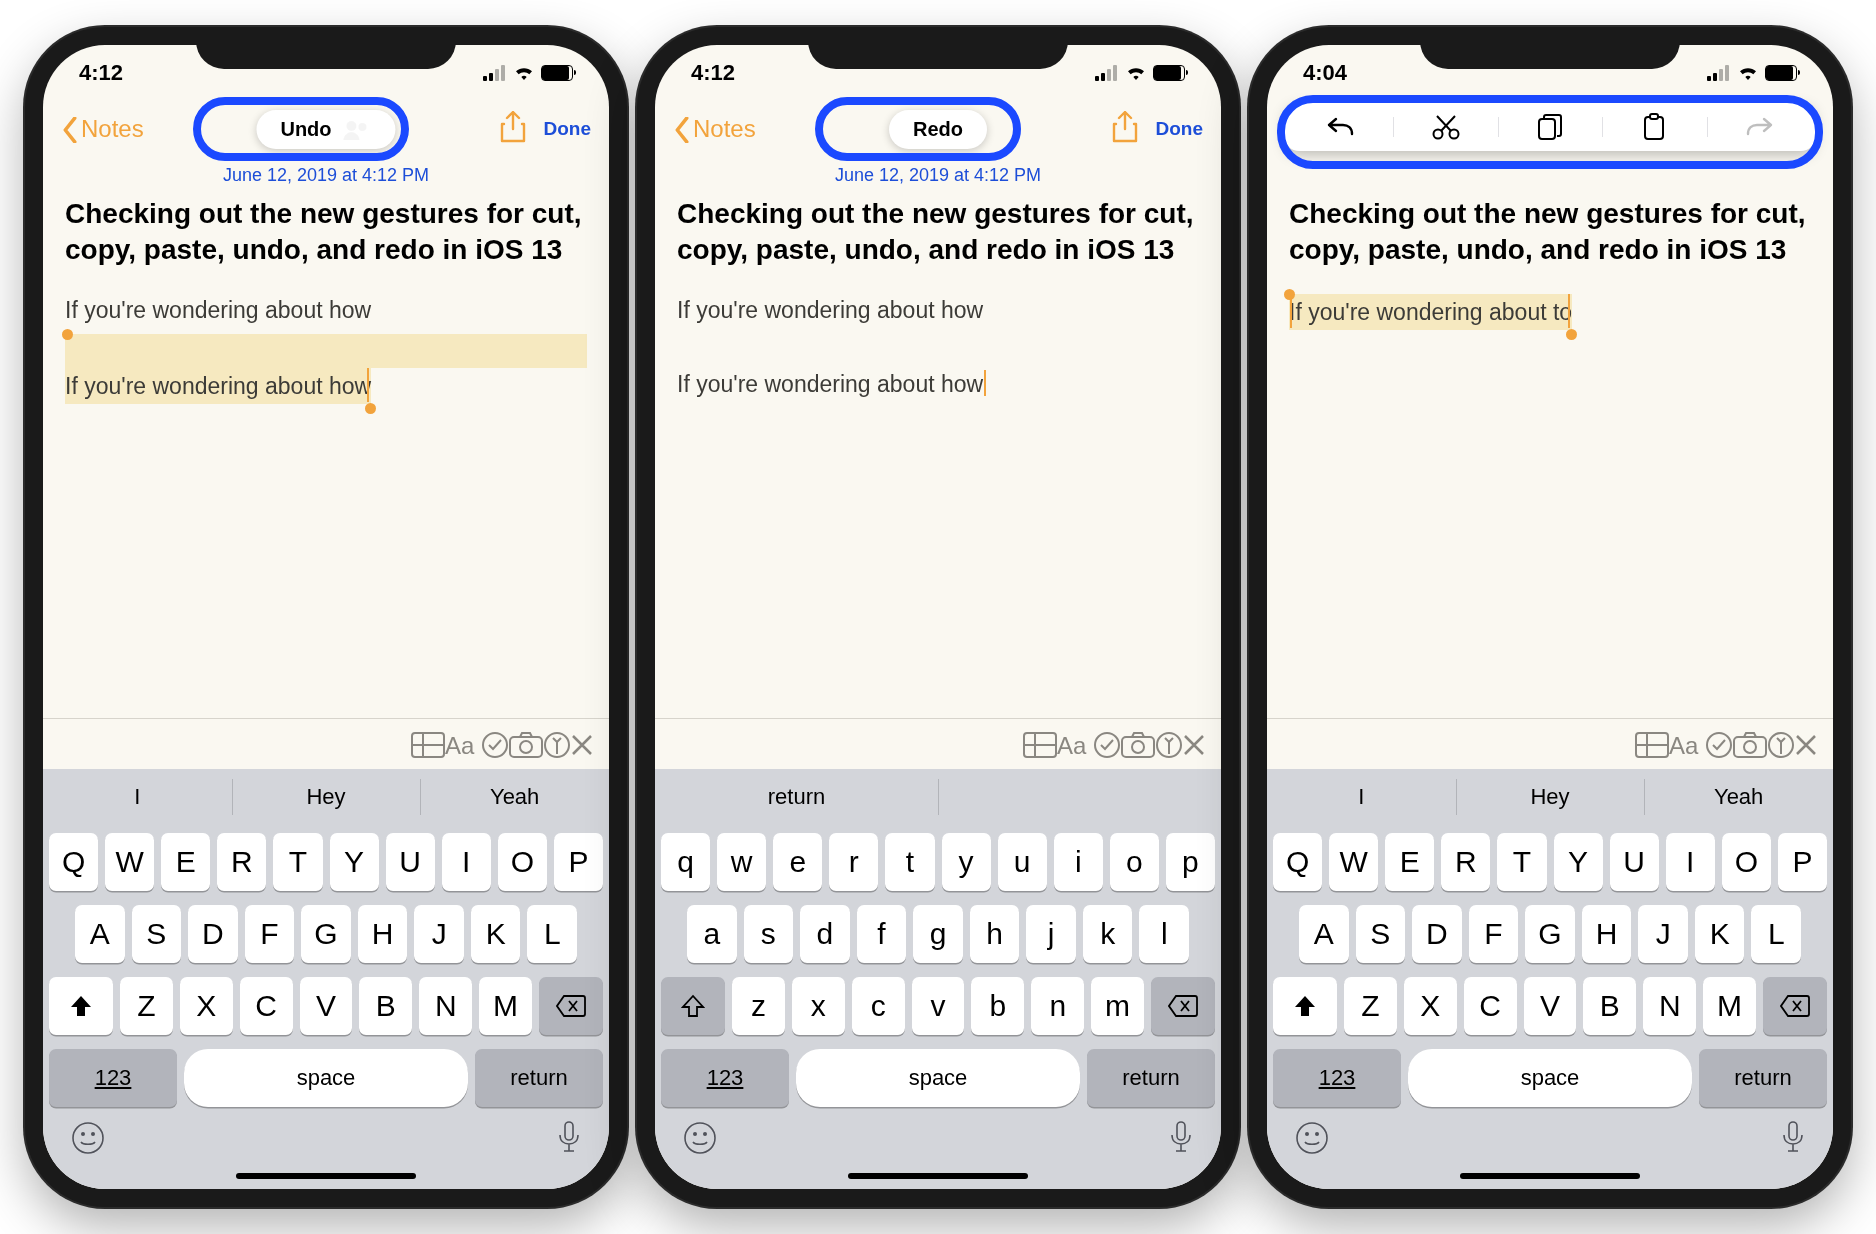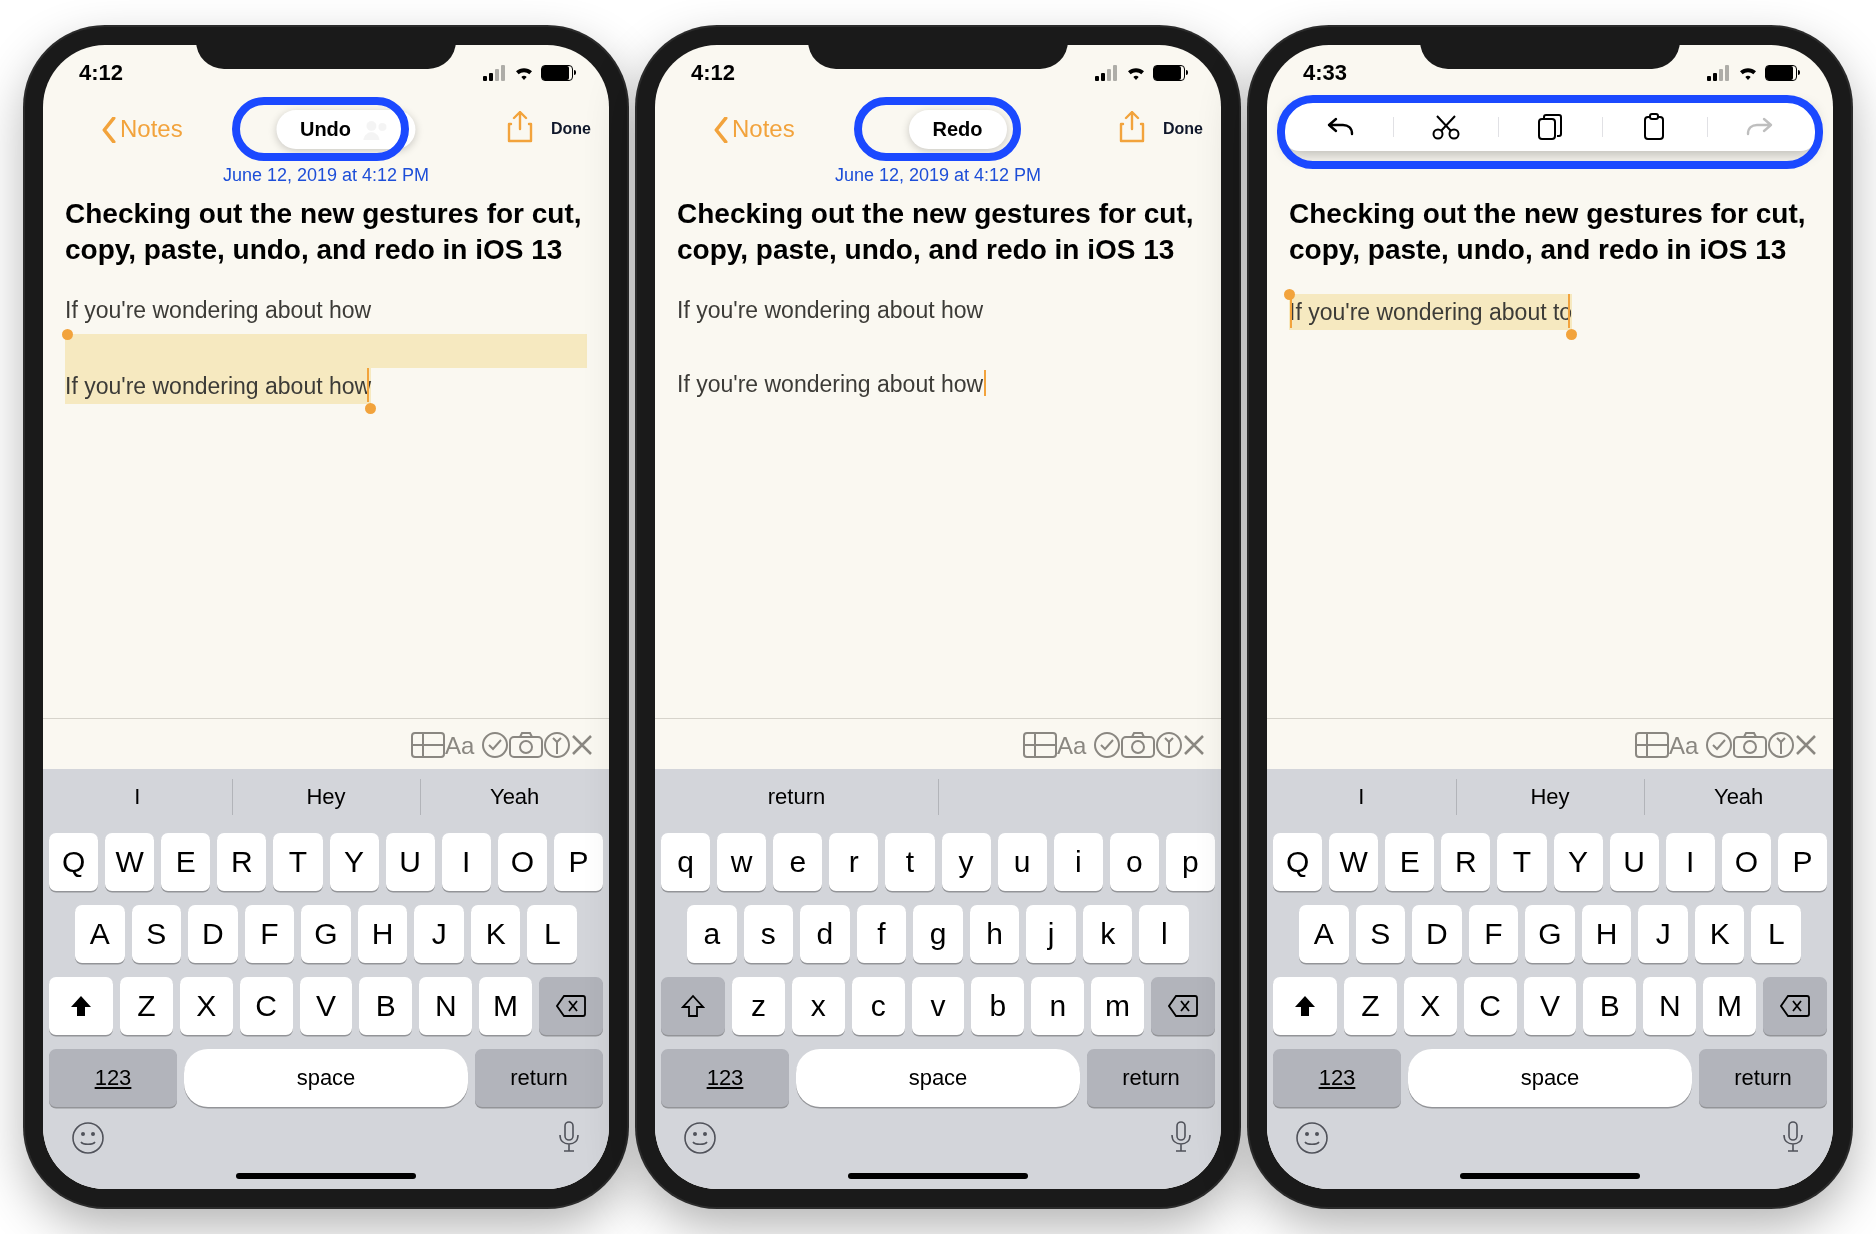--- a/index.html
+++ b/index.html
@@ -63,26 +63,25 @@
   .battery-icon { width:32px; height:16px; border:1.5px solid #000; border-radius:4px; position:relative; }
   .battery-icon::after { content:''; position:absolute; right:-4px; top:4px; width:2.5px; height:5px; background:#000; border-radius:0 2px 2px 0;}
   .battery-icon span { display:block; height:100%; background:#000; border-radius:2px; }
 
   .nav-bar {
     display: flex;
     align-items: center;
     padding: 6px 18px 10px;
     position: relative;
     height: 60px;
-    margin-left: 39px;
   }
   .nav-back { color:#f2a33c; font-size:24px; font-weight:400; display:flex; align-items:center; gap:2px;}
   .nav-back svg { margin-top:2px; }
   .nav-share { margin-left:auto; color:#f2a33c; margin-right:18px;}
-  .nav-done { color:#0f172a; font-size:16px; font-weight:600;}
+  .nav-done { color:#1d4ed8; font-size:19px; font-weight:600;}
   .pill {
     position:absolute;
     left:50%;
     transform: translateX(-50%);
     background:#fff;
     color:#000;
     font-size:20px;
     font-weight:600;
     border-radius: 24px;
     padding: 8px 24px;
@@ -613,21 +612,21 @@
       <div class="home-ind"></div>
     </div>
   </div>
 </div>
 
 <div class="phone">
   <div class="notch"></div>
   <div class="screen">
 
     <div class="status-bar">
-      <span>4:33</span>
+      <span>4:04</span>
       <div class="status-right">
         <div class="cell-icon">
             <span></span>
             <span></span>
             <span></span>
             <span></span>
           </div>
         <svg class="wifi-icon" viewBox="0 0 24 18">
             <path d="M12 17l-3-3.5c1.7-1.7 4.3-1.7 6 0zM6 10.5l-3-3.5c5-4.5 13-4.5 18 0l-3 3.5c-3.3-3-8.7-3-12 0z" fill="#000"></path>
           </svg>

